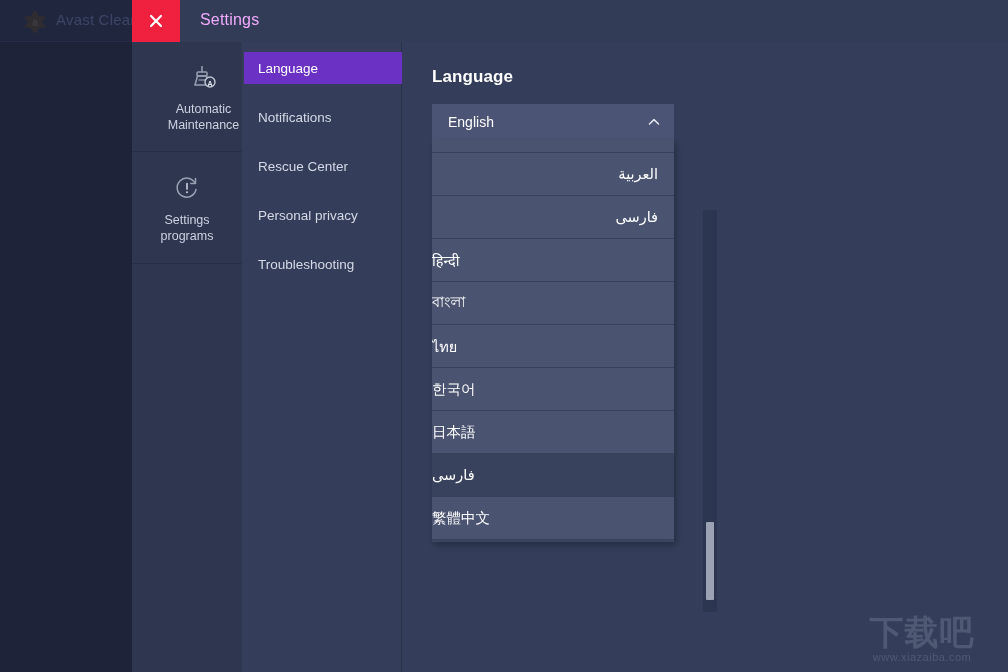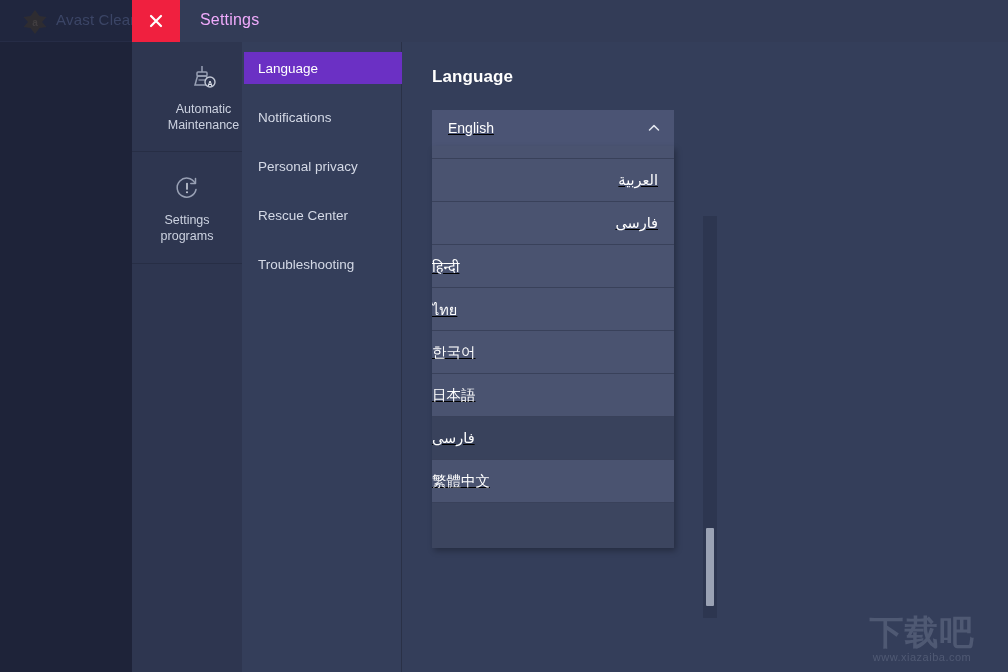--- a/index.html
+++ b/index.html
@@ -134,23 +134,22 @@
   .panel-title {
     position: absolute; left: 29px; top: 25px;
     font-size: 17px;
     font-weight: bold;
     color: #ffffff;
     letter-spacing: .1px;
   }
 
   
   .select-wrap {
-    position: absolute; left: 29px; top: 68px;
+    position: absolute; left: 29px; top: 62px;
     width: 236px;
-    text-decoration: underline;
   }
   .select-btn {
     position: relative;
     width: 242px; height: 36px;
     background: #4b5474;
     display: flex; align-items: center;
     padding: 0 12px 0 16px;
     cursor: pointer;
   }
   .select-value {
@@ -281,22 +280,22 @@
       </span>
       <span class="rail-label"><span>Settings</span><br><span>programs</span></span>
     </div>
 
     <div class="rail-spacer"></div>
   </div>
 
   <div class="navcol">
     <div class="nav-item active">Language</div>
     <div class="nav-item">Notifications</div>
+    <div class="nav-item">Rescue Center</div>
     <div class="nav-item">Personal privacy</div>
-    <div class="nav-item">Rescue Center</div>
     <div class="nav-item">Troubleshooting</div>
   </div>
 
   <div class="main">
 
     <div class="panel-title">Language</div>
 
     <div class="select-wrap">
 
       <div class="select-btn">
@@ -306,20 +305,21 @@
             <path d="M3.5 10 L8 5.6 L12.5 10" fill="none" stroke="#e2e6ef" stroke-width="1.5" stroke-linecap="round" stroke-linejoin="round"></path>
           </svg>
         </span>
       </div>
 
       <div class="select-list">
         <div class="opt partial"></div>
         <div class="opt opt-rtl">العربية</div>
         <div class="opt opt-rtl">فارسی</div>
         <div class="opt">हिन्दी</div>
+        <div class="opt">বাংলা</div>
         <div class="opt">ไทย</div>
         <div class="opt">한국어</div>
         <div class="opt">日本語</div>
         <div class="opt highlighted">فارسی</div>
         <div class="opt">繁體中文</div>
       </div>
 
       <div class="sb-track">
         <div class="sb-thumb"></div>
       </div>

